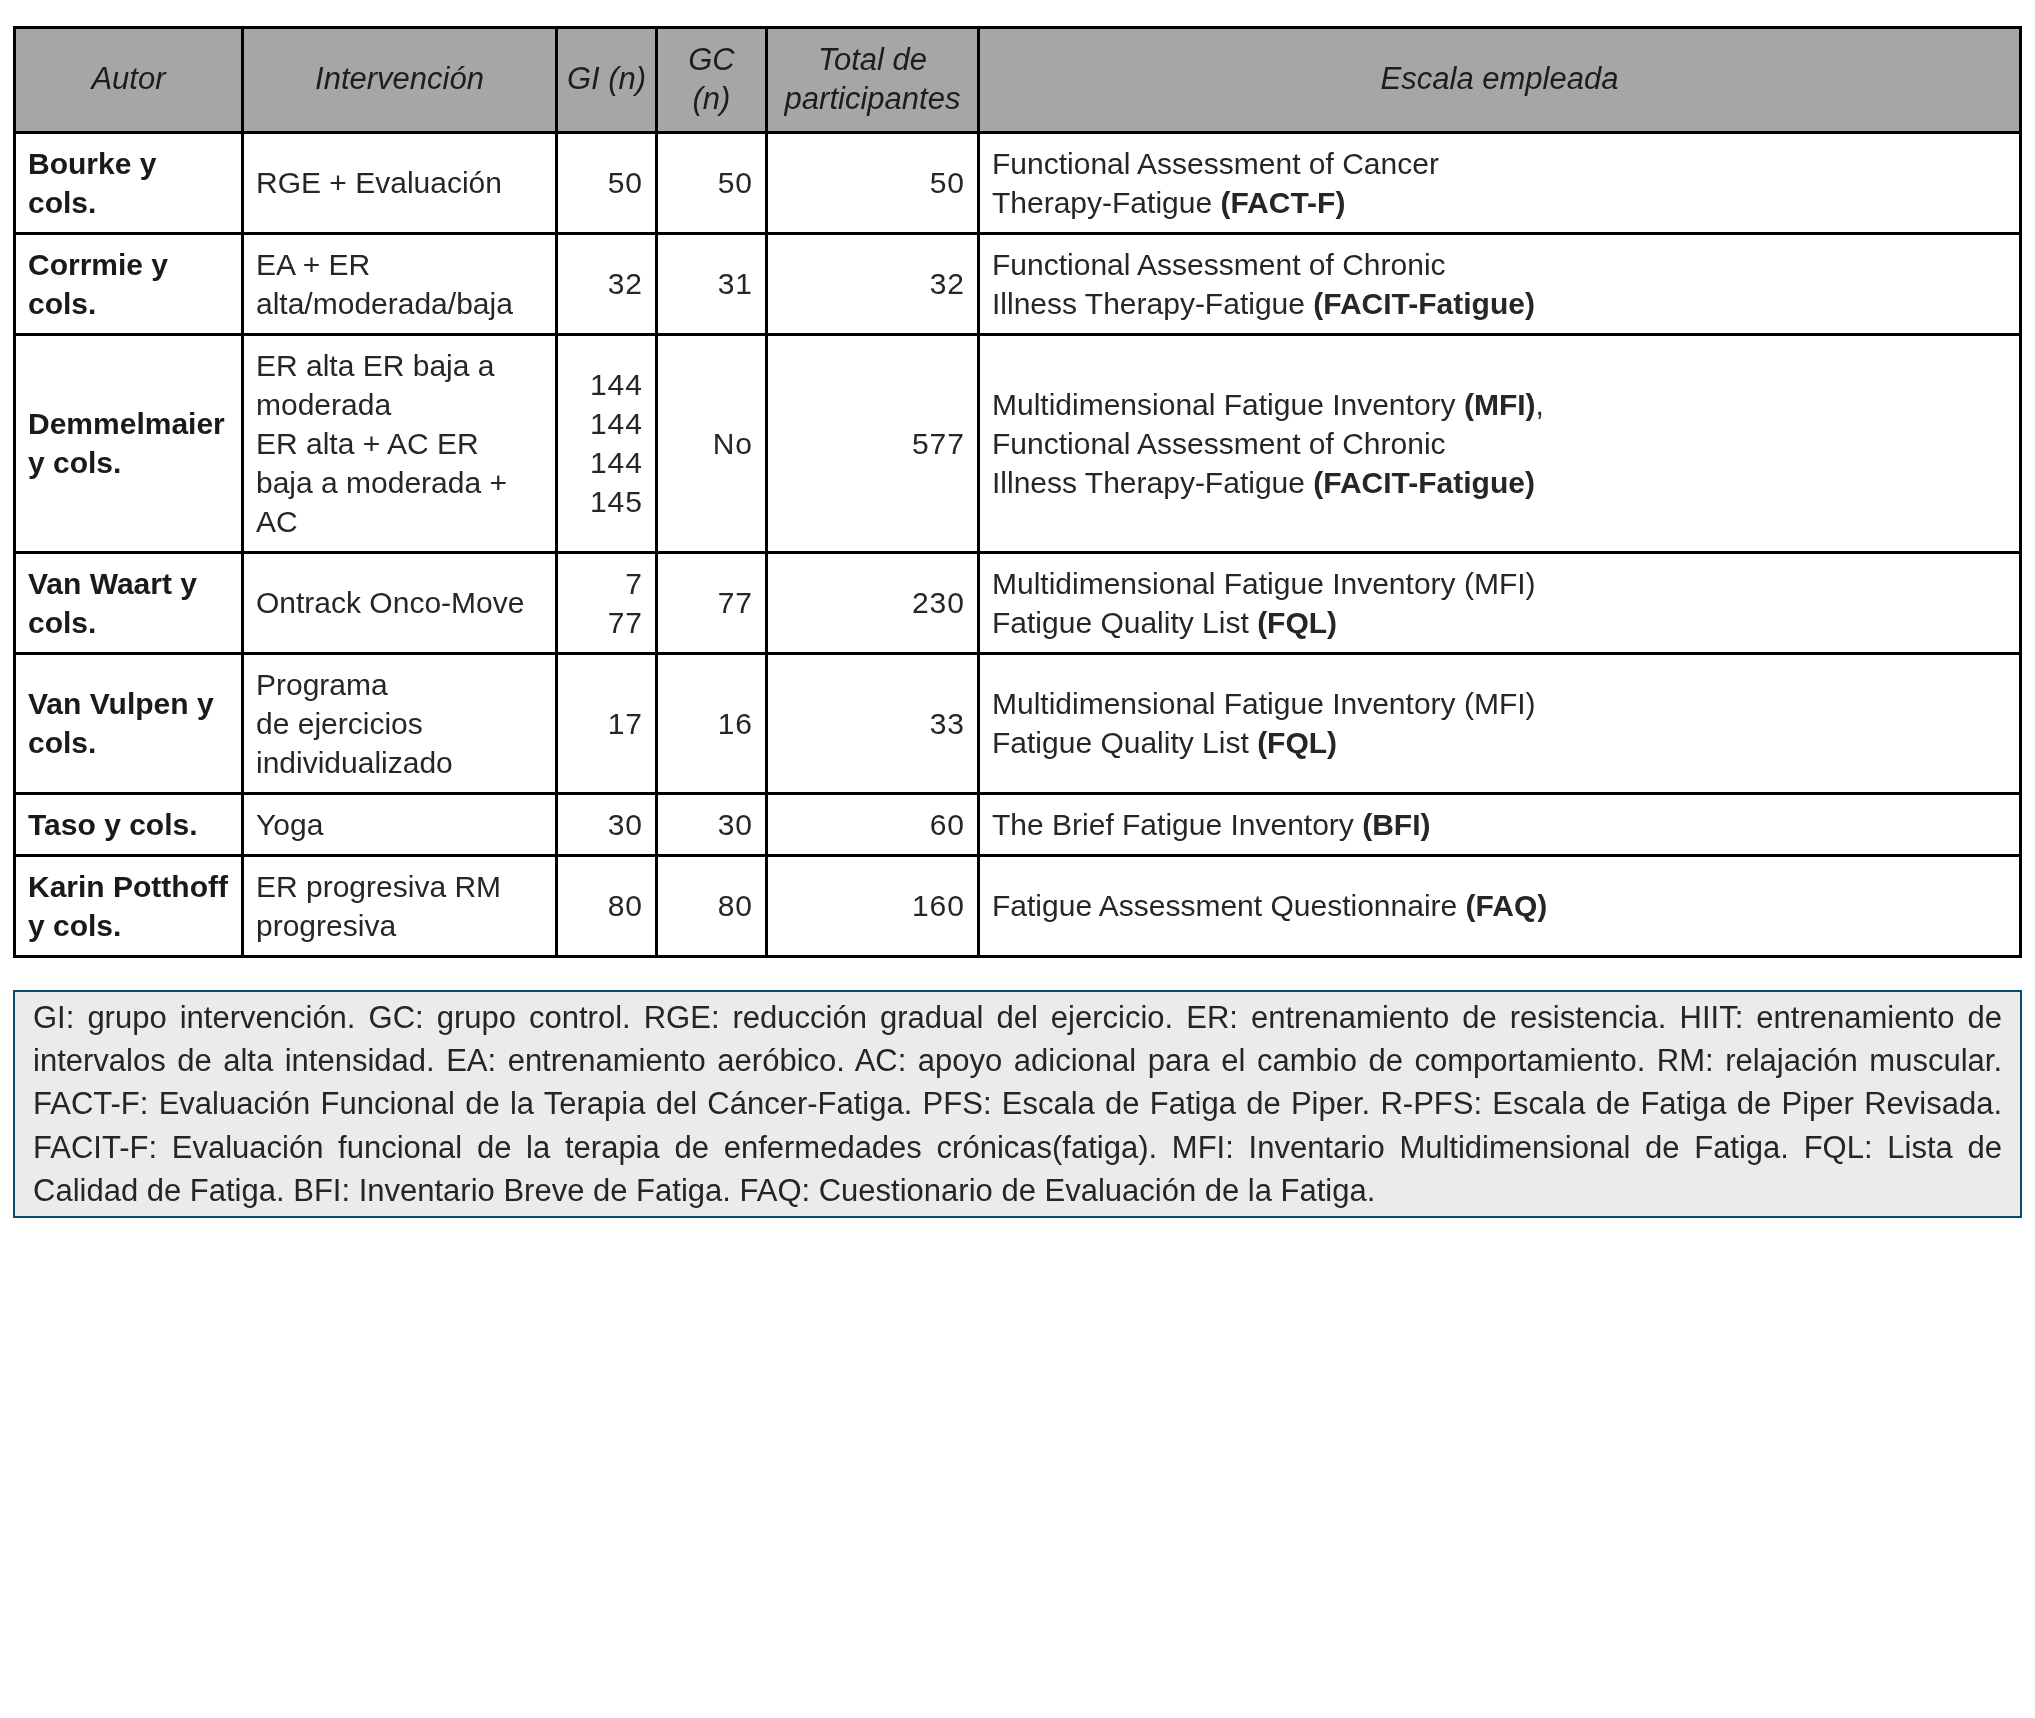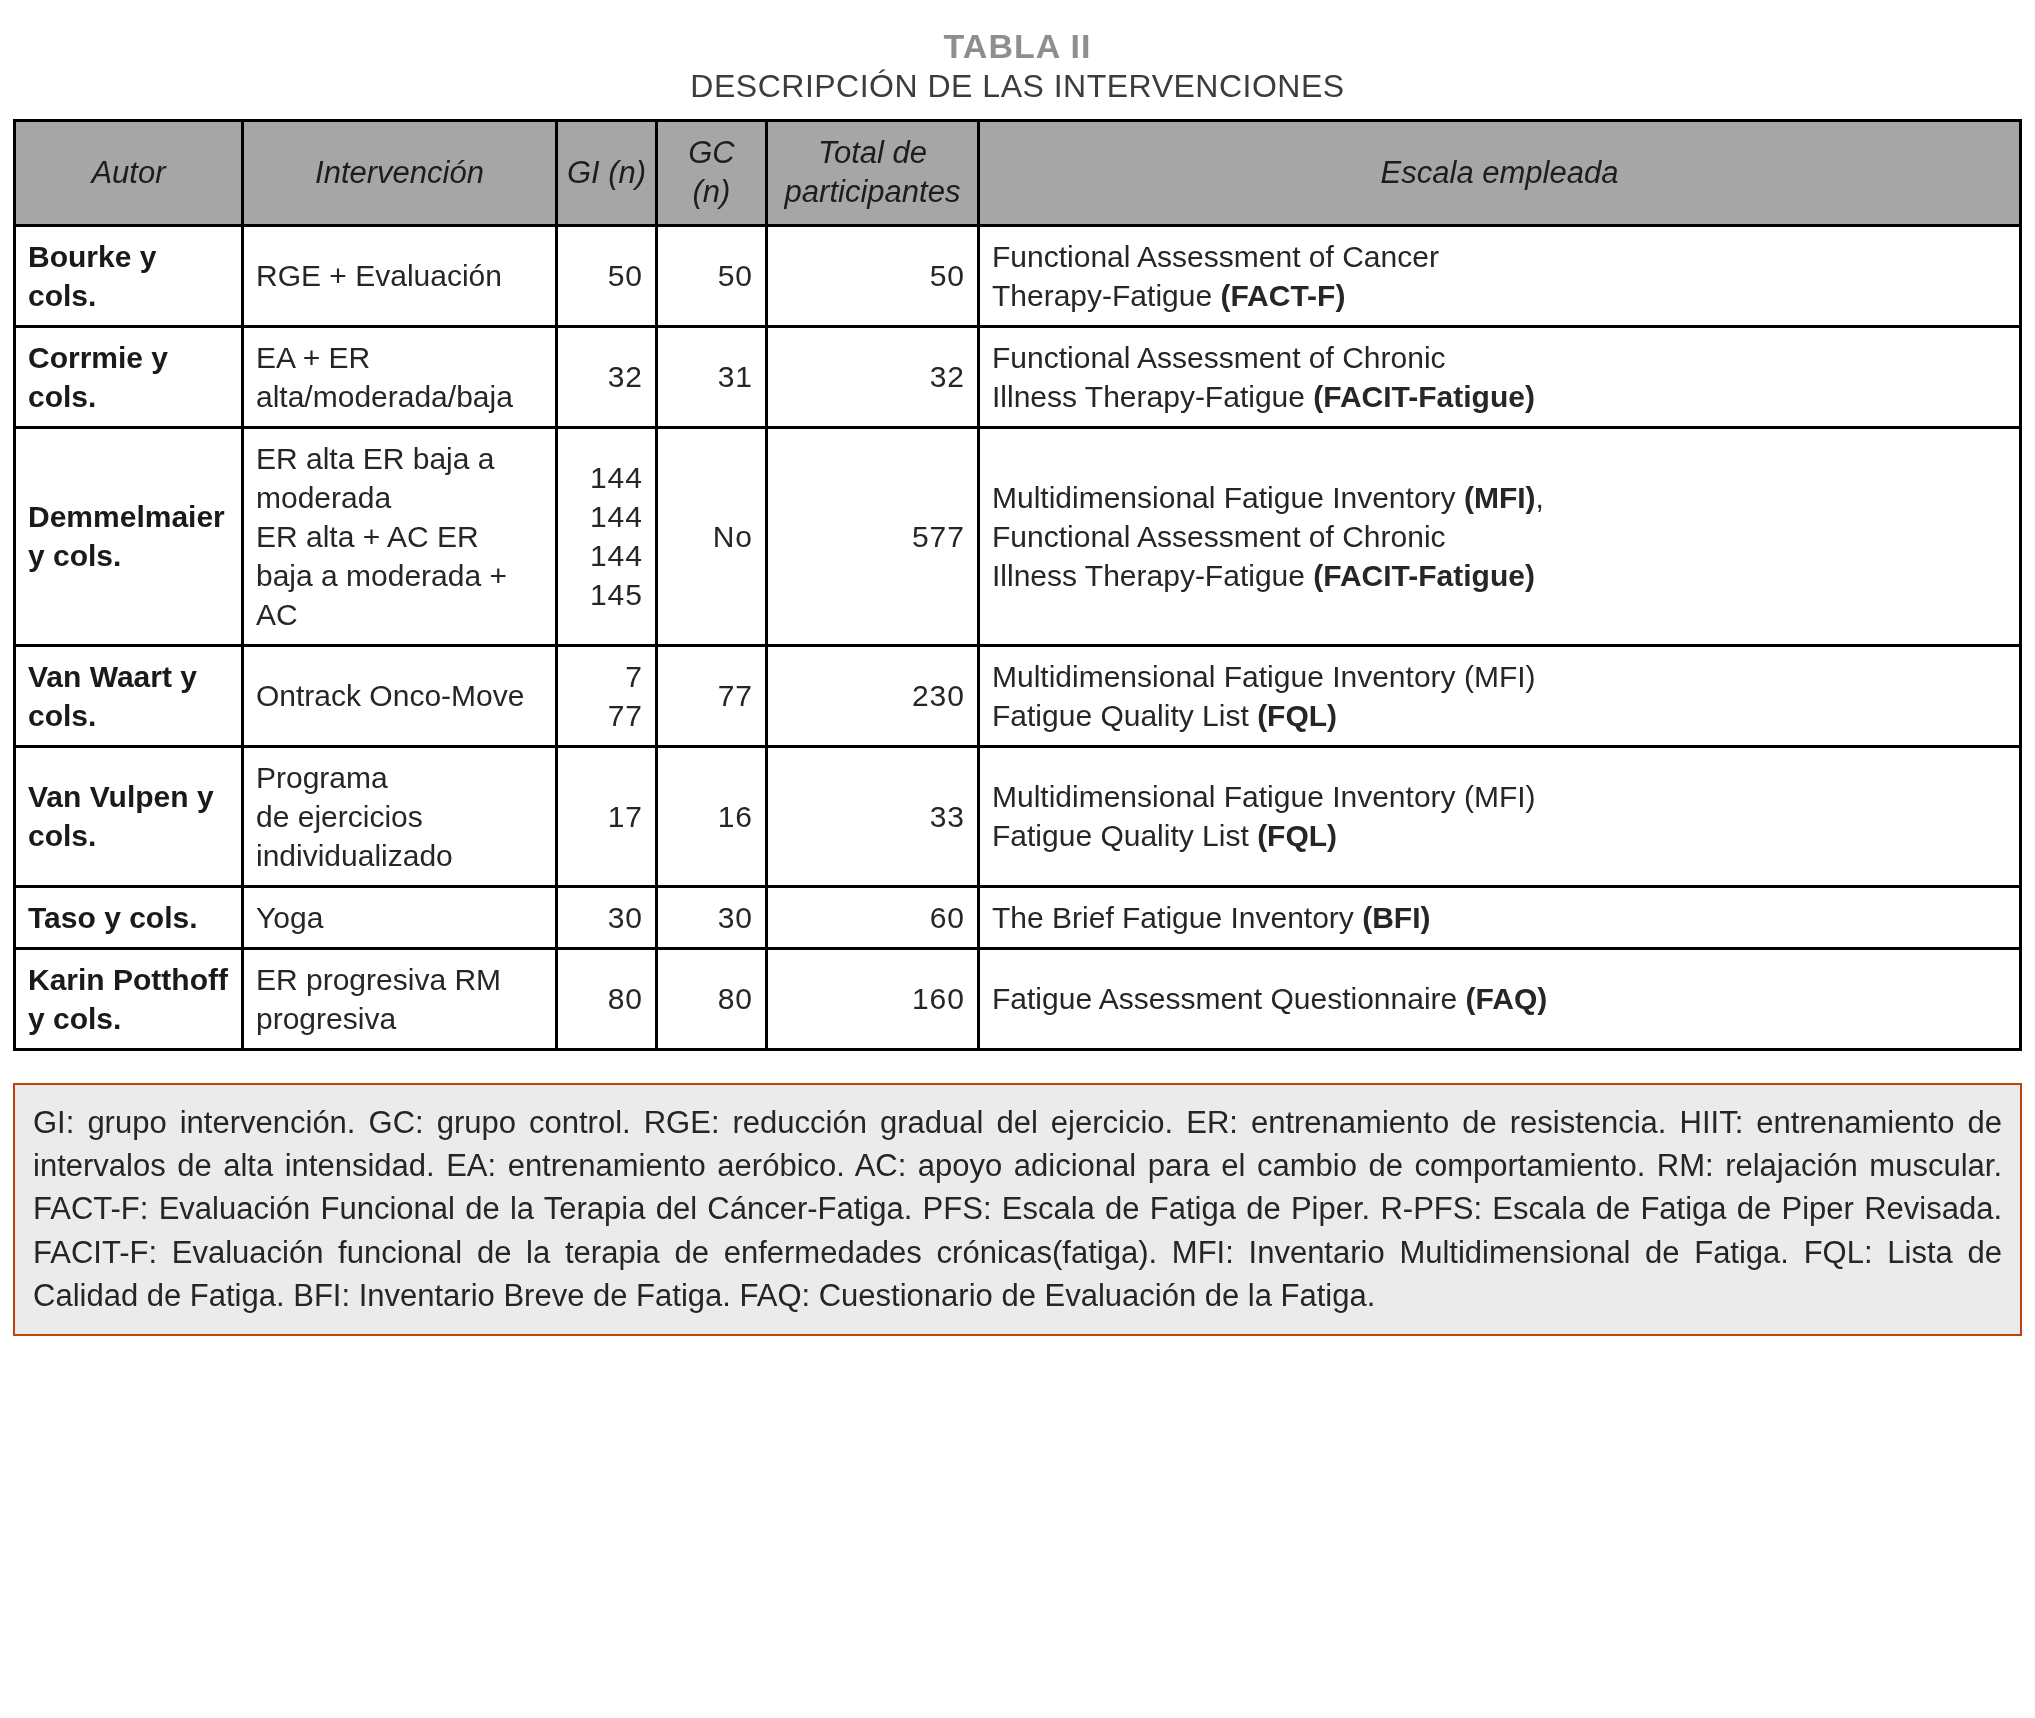--- a/index.html
+++ b/index.html
@@ -58,39 +58,35 @@
   }
   td.col-num {
     text-align: right;
     line-height: 1.55;
     letter-spacing: 1px;
   }
   td.col-escala { padding-left: 15px; }
   .footnote-box {
     margin-top: 32px;
     background: #ebebeb;
-    border: 2px solid #c2410c;
+    border: 2px solid #0c4a6e;
     box-sizing: border-box;
-    padding: 16px 18px;
+    padding: 4px 18px;
     font-size: 31px;
     line-height: 1.4;
     text-align: justify;
     color: #252525;
   }
   strong { font-weight: bold; }
 </style>
 </head>
 <body>
 
 <div class="page">
 
-  <div class="title-block">
-    <div class="table-title">TABLA II</div>
-    <div class="table-subtitle">DESCRIPCIÓN DE LAS INTERVENCIONES</div>
-  </div>
 
   <table class="interventions">
     <colgroup>
       <col style="width:228px">
       <col style="width:314px">
       <col style="width:100px">
       <col style="width:110px">
       <col style="width:212px">
       <col>
     </colgroup>

